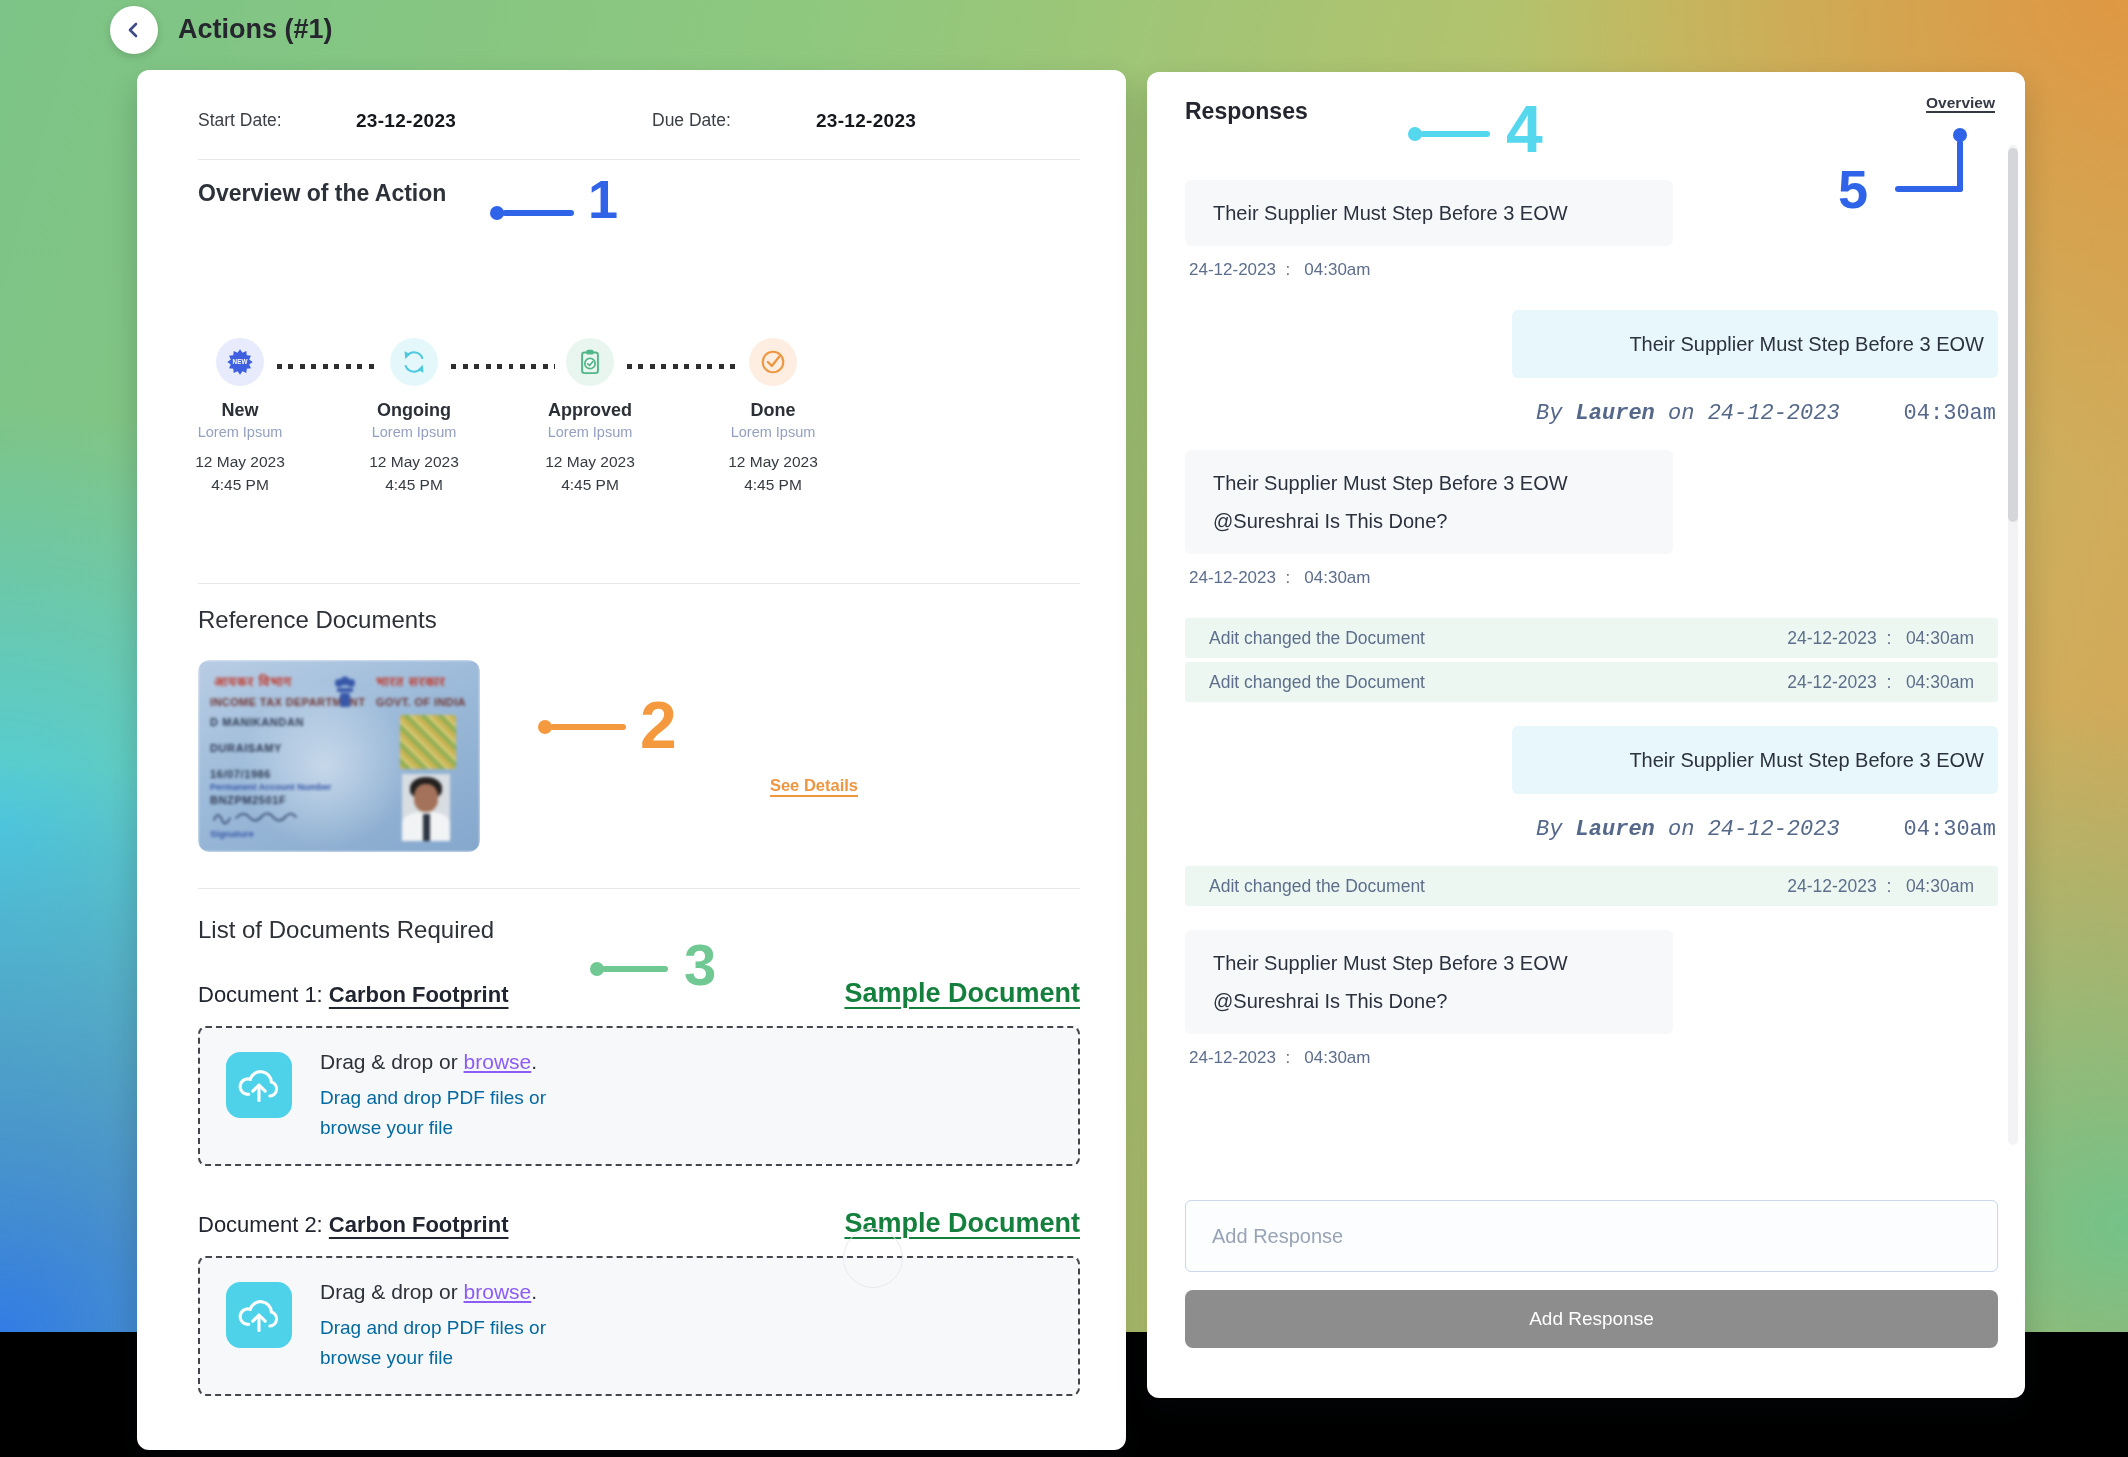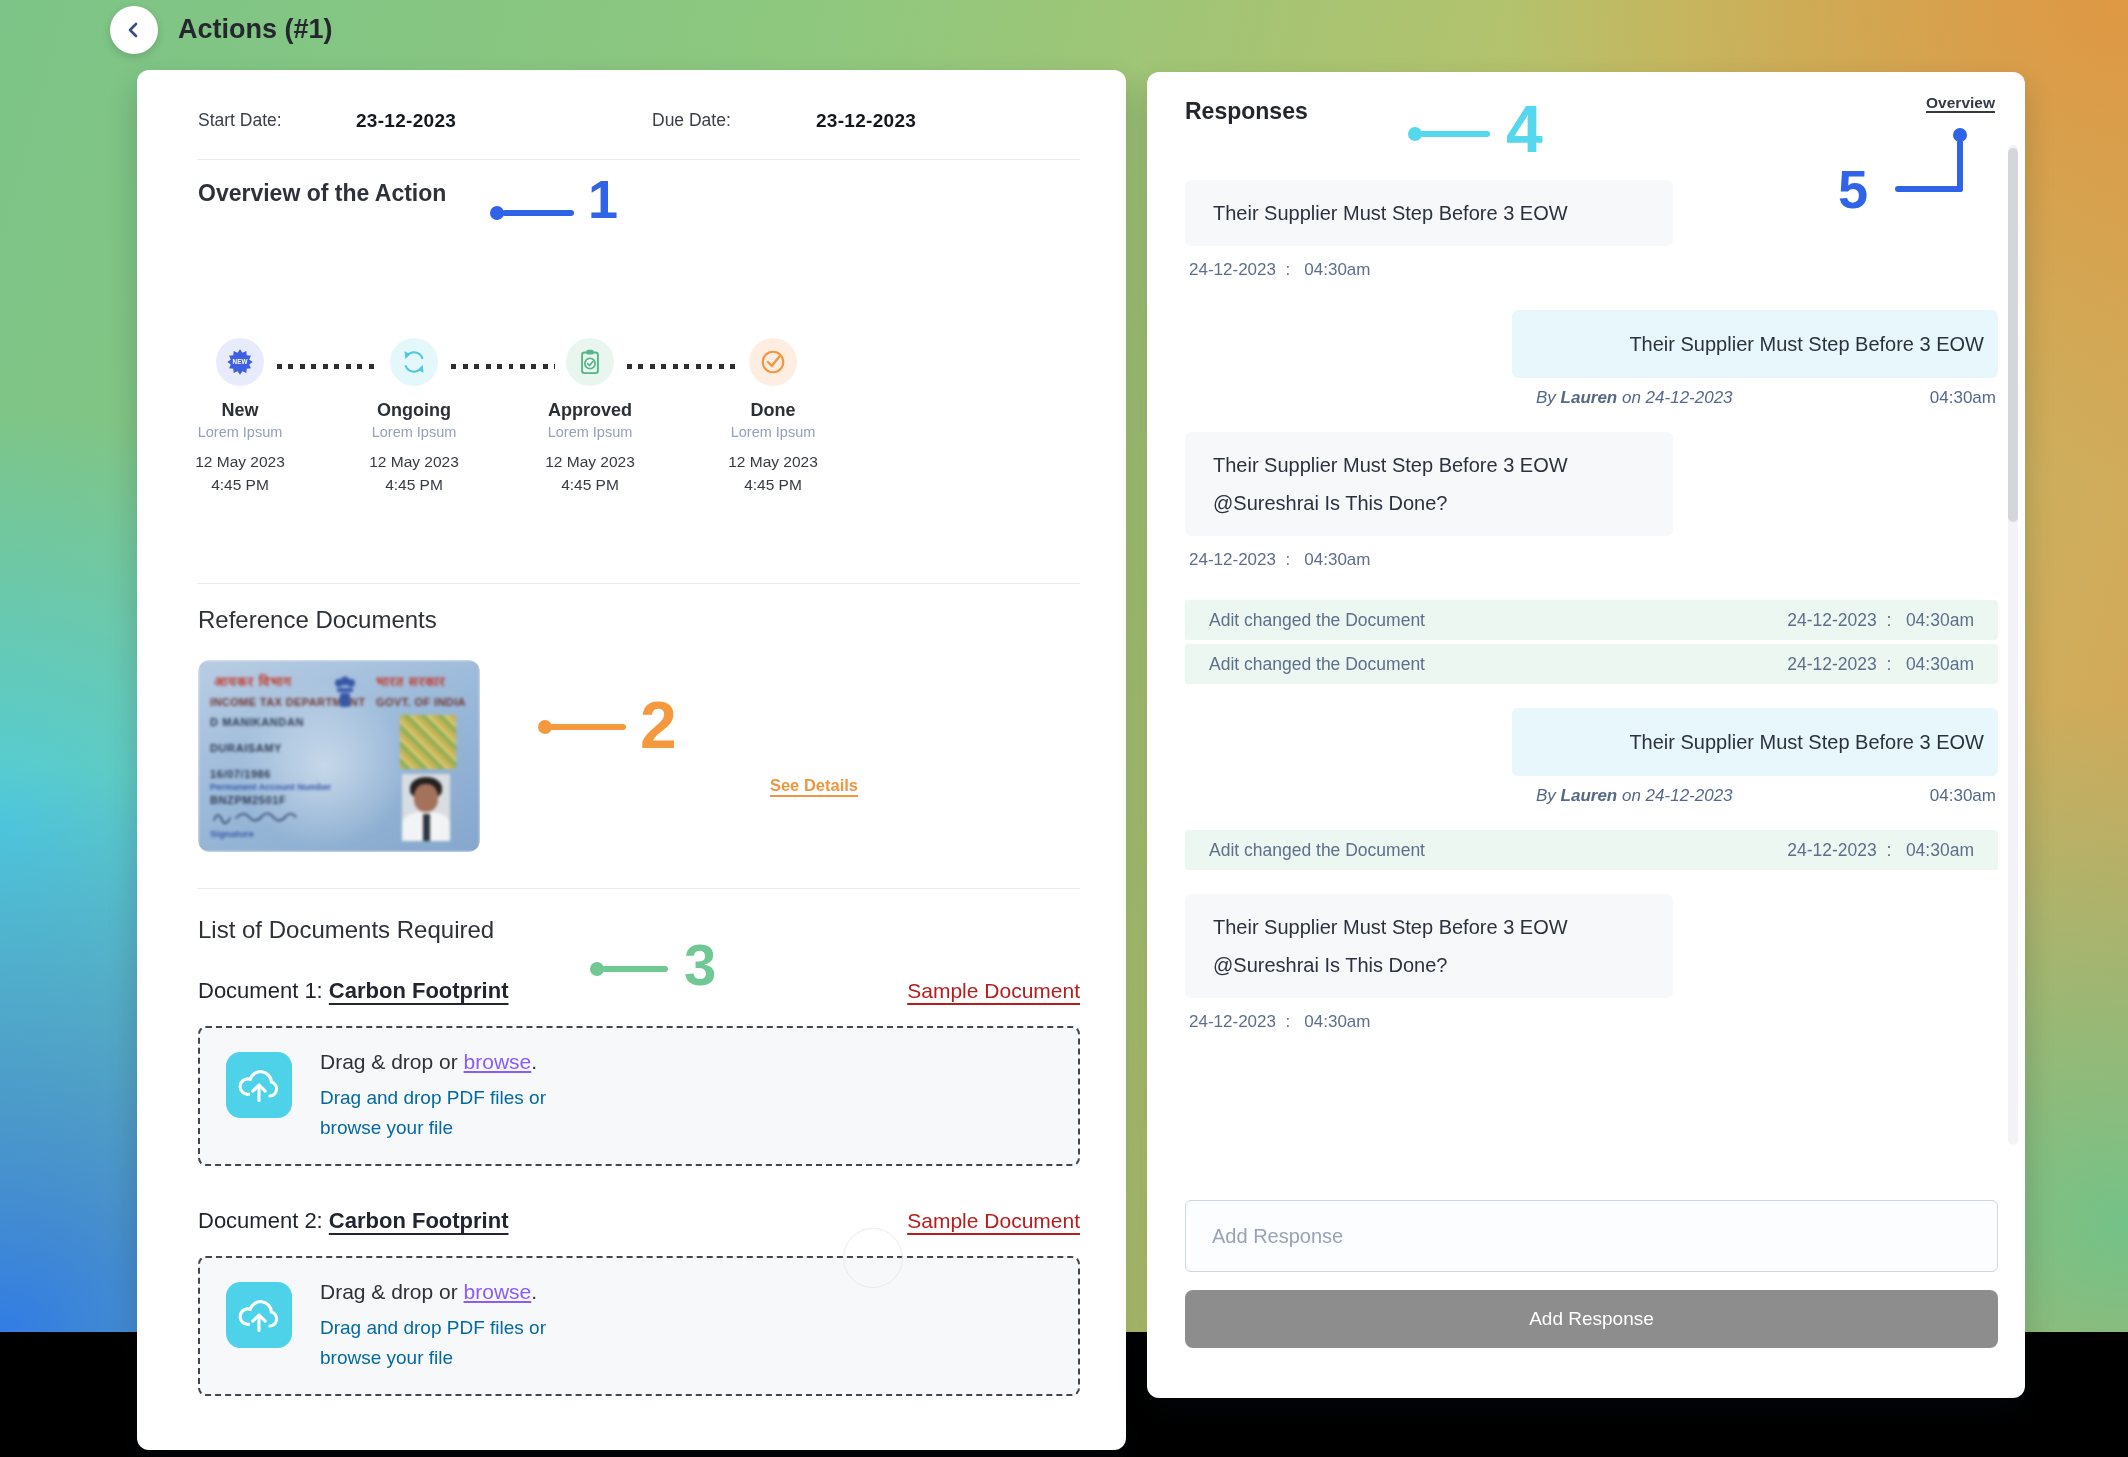--- a/index.html
+++ b/index.html
@@ -69,21 +69,21 @@
   .pan-photo .hair{position:absolute;left:8px;top:3px;width:32px;height:22px;border-radius:50% 50% 40% 40%;background:#23201f;}
   .pan-photo .face{position:absolute;left:12px;top:10px;width:24px;height:28px;border-radius:45%;background:#a4725a;}
   .pan-photo .shirt{position:absolute;left:0px;top:38px;width:48px;height:30px;border-radius:40% 40% 0 0;background:#f2f3f4;}
   .pan-photo .tie{position:absolute;left:21px;top:40px;width:7px;height:28px;background:#2c3442;}
 
   .h-list{position:absolute;left:61px;top:846px;font-size:24px;font-weight:500;color:#2d3138;}
   .docs{position:absolute;left:61px;top:908px;width:882px;}
   .doc-row{display:flex;justify-content:space-between;align-items:baseline;height:34px;margin-bottom:14px;}
   .doc-title{font-size:22px;color:#212530;font-weight:500;}
   .doc-name{font-weight:700;text-decoration:underline;text-decoration-thickness:2px;text-underline-offset:5px;}
-  .doc-sample{font-size:21px;font-weight:400;color:#b91c1c;text-decoration:underline;text-decoration-thickness:1.5px;text-underline-offset:5px;cursor:pointer;}
+  .doc-sample{font-size:27px;font-weight:700;color:#15803d;text-decoration:underline;text-decoration-thickness:1.5px;text-underline-offset:5px;cursor:pointer;}
   .dz{position:relative;height:136px;border:2px dashed #43464b;border-radius:8px;background:#f7f8f9;margin-bottom:42px;cursor:pointer;}
   .dz-icon{position:absolute;left:26px;top:24px;}
   .dz-text{position:absolute;left:120px;top:22px;}
   .dz-title{font-size:21px;font-weight:500;color:#2e3238;}
   .dz-browse{color:#8b5cf6;text-decoration:underline;cursor:pointer;}
   .dz-sub{font-size:19px;color:#0369a1;line-height:1.6;margin-top:9px;}
   .ghost-circle{position:absolute;left:706px;top:1158px;width:58px;height:58px;border:1.5px solid #e9eaec;border-radius:50%;z-index:3;}
 
   
   .rc{left:1147px;top:72px;width:878px;height:1326px;}
@@ -91,21 +91,21 @@
   .history{position:absolute;right:30px;top:22px;font-size:15.5px;font-weight:700;color:#343943;text-decoration:underline;text-decoration-thickness:2px;text-underline-offset:3px;cursor:pointer;}
   .scroll-track{position:absolute;left:861px;top:73px;width:10px;height:1000px;background:#f3f3f5;border-radius:6px;}
   .scroll-thumb{position:absolute;left:861px;top:76px;width:10px;height:374px;background:#d5d6d9;border-radius:6px;cursor:pointer;}
 
   .messages{position:absolute;left:38px;top:108px;width:813px;display:flex;flex-direction:column;}
   .msg-rec{align-self:flex-start;width:488px;margin-bottom:30px;}
   .msg-rec .box{background:#f7f8fa;border-radius:6px;padding:14px 28px;font-size:20px;line-height:38px;color:#2b323e;box-sizing:border-box;}
   .msg-ts{margin:14px 0 0 4px;font-size:17px;color:#5d6e8c;white-space:pre;}
   .msg-sent{align-self:flex-end;width:486px;margin-bottom:24px;}
   .msg-sent .box{background:#e8f7fb;border-radius:6px;padding:15px 14px;font-size:20px;line-height:38px;color:#2b323e;text-align:right;box-sizing:border-box;}
-  .byline{display:flex;justify-content:space-between;margin-top:10px;padding:0 2px 0 24px;font-size:17px;color:#55688a;font-style:italic;}
+  .byline{display:flex;justify-content:space-between;margin-top:23px;padding:0 2px 0 24px;font-size:22px;color:#55688a;font-style:italic;font-family:Liberation Mono, monospace;}
   .byline b{font-weight:700;}
   .byline .time{font-style:normal;white-space:pre;}
   .msg-sys{width:100%;background:#edf7f2;border-radius:3px;height:40px;display:flex;align-items:center;justify-content:space-between;padding:0 24px;box-sizing:border-box;font-size:17.5px;color:#5d6f8a;margin-bottom:4px;}
   .msg-sys.gap-after{margin-bottom:24px;}
   .msg-sys .ts{white-space:pre;}
 
   .composer-input{position:absolute;left:38px;top:1128px;width:813px;height:72px;box-sizing:border-box;
     border:1.5px solid #ccd7e7;border-radius:6px;background:#fbfdfe;font-size:20px;color:#3a4352;
     padding:0 26px;outline:none;font-family:"Liberation Sans",sans-serif;}
   .composer-input::placeholder{color:#98a4b5;}

